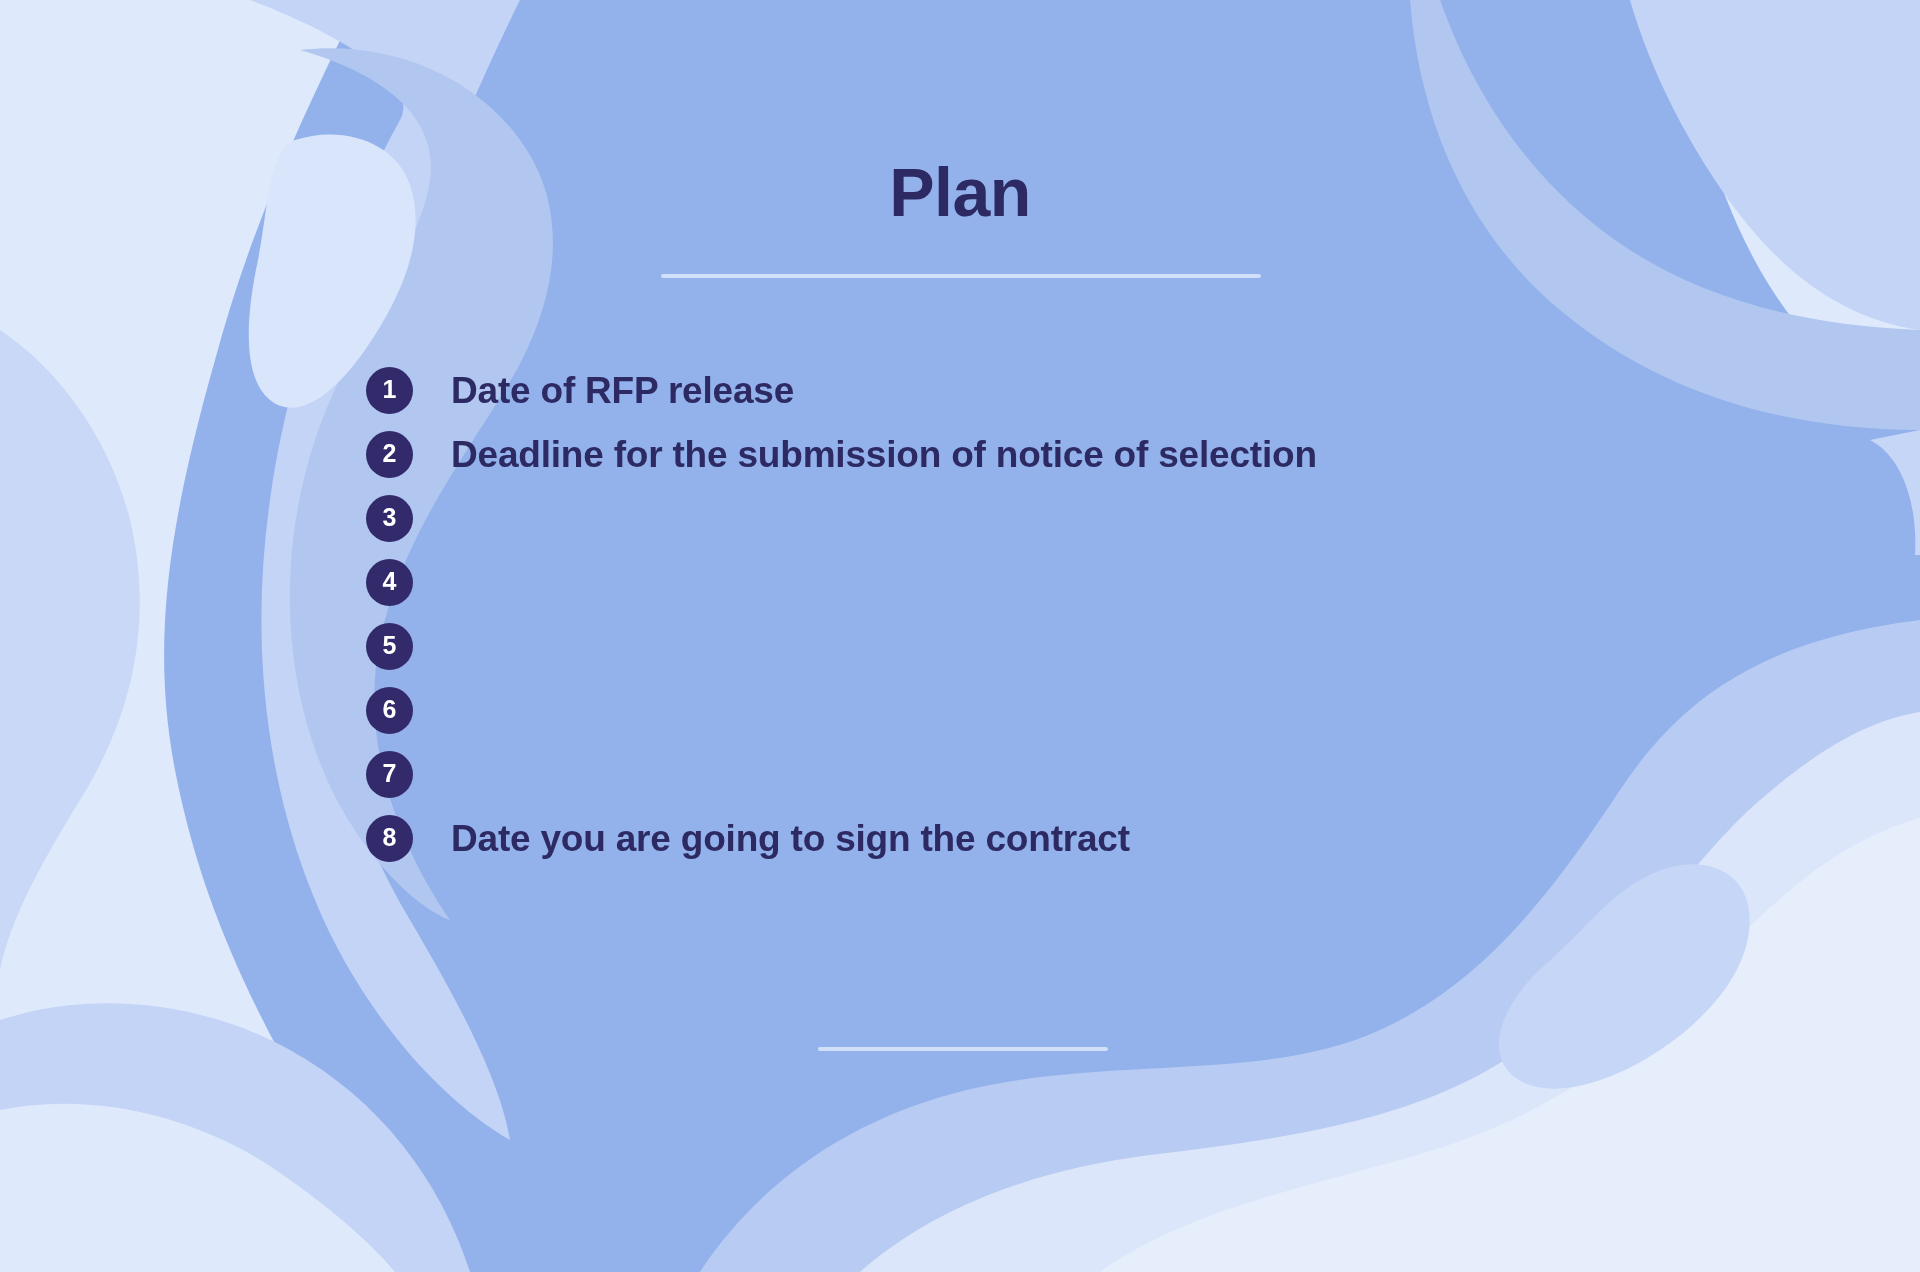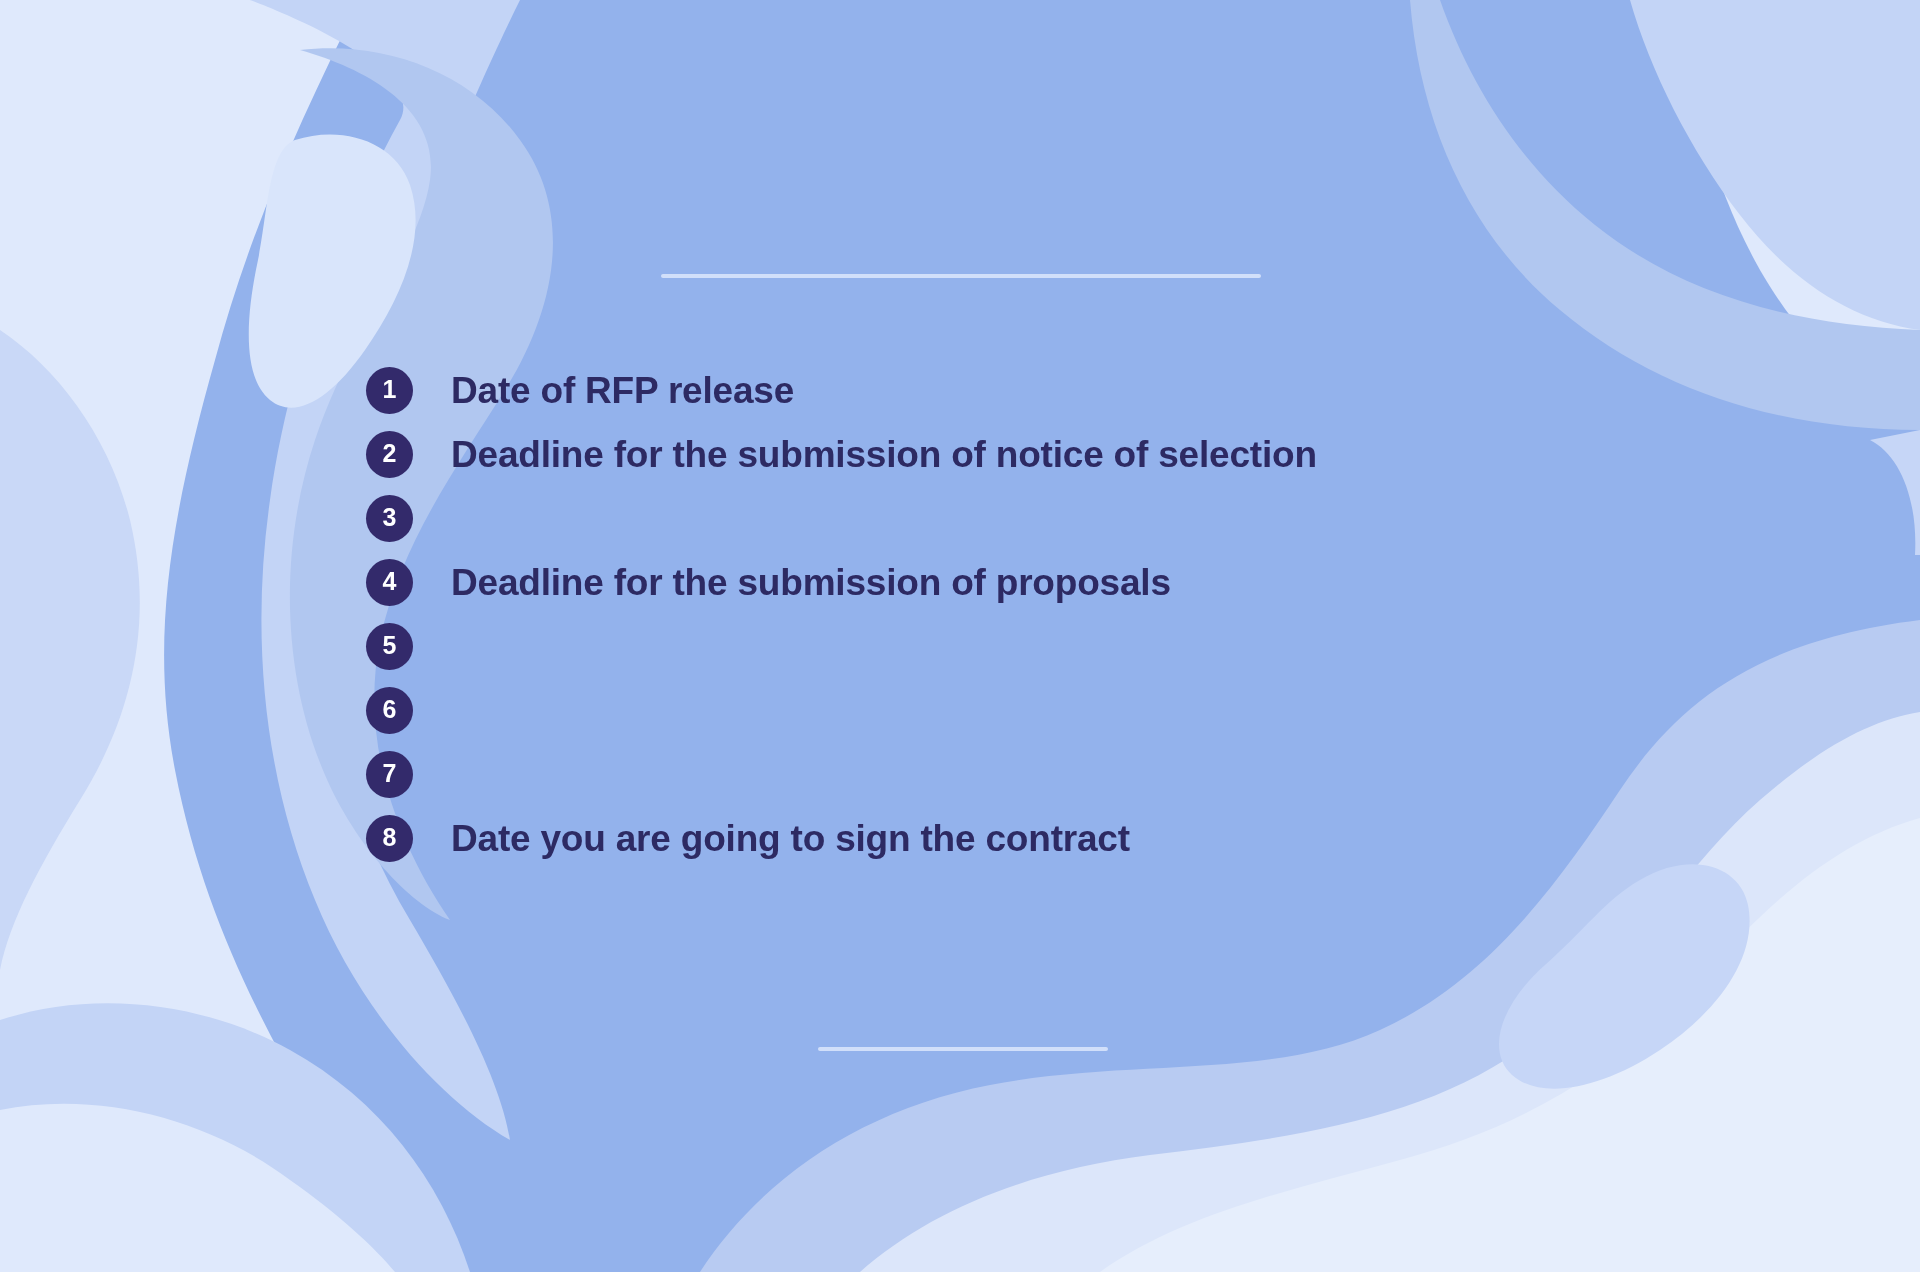--- a/index.html
+++ b/index.html
@@ -151,20 +151,21 @@
 
     <path fill="#c6d6f7" d="M1640,880 C1690,850 1740,865 1748,905 C1758,955 1720,1010 1660,1050
              C1600,1090 1540,1100 1512,1075 C1486,1051 1500,1005 1545,965
              C1585,930 1605,900 1640,880 Z"></path>
 
     <path fill="#c6d6f7" d="M1870,440 C1900,455 1918,500 1915,555 L1920,555 L1920,430 Z"></path>
   </svg>
 
   <div class="content">
 
+    <h1 id="page-title">Plan</h1>
 
     <div class="divider" id="divider-top"></div>
 
     <div id="plan-list">
 
       <div class="list-item">
         <div class="item-badge">1</div>
         <div class="item-label">Date of RFP release</div>
       </div>
 
@@ -172,21 +173,20 @@
         <div class="item-badge">2</div>
         <div class="item-label">Deadline for the submission of notice of selection</div>
       </div>
 
       <div class="list-item">
         <div class="item-badge">3</div>
       </div>
 
       <div class="list-item">
         <div class="item-badge">4</div>
-        <div class="item-label">Deadline for the submission of proposals</div>
       </div>
 
       <div class="list-item">
         <div class="item-badge">5</div>
       </div>
 
       <div class="list-item">
         <div class="item-badge">6</div>
       </div>
 

